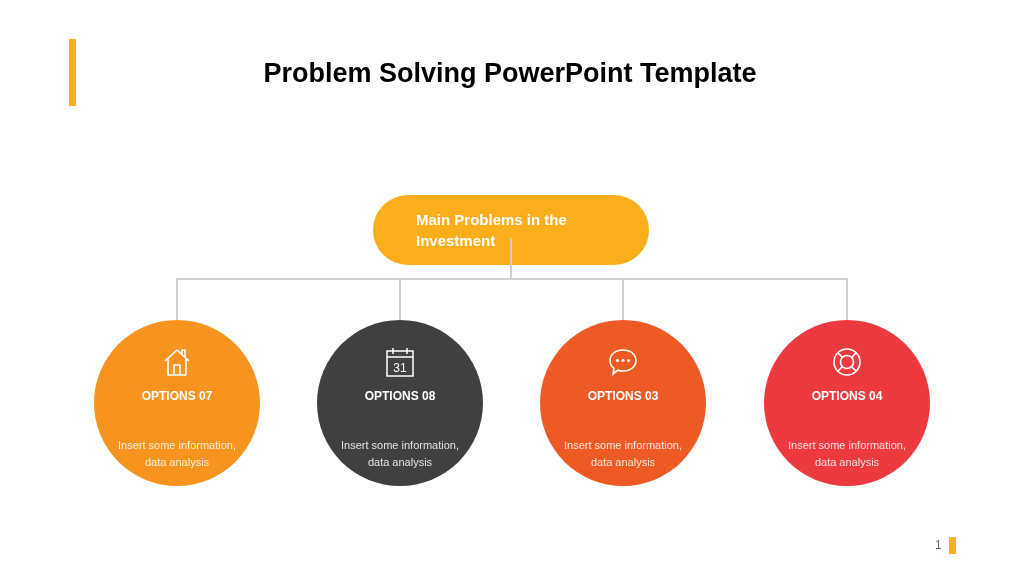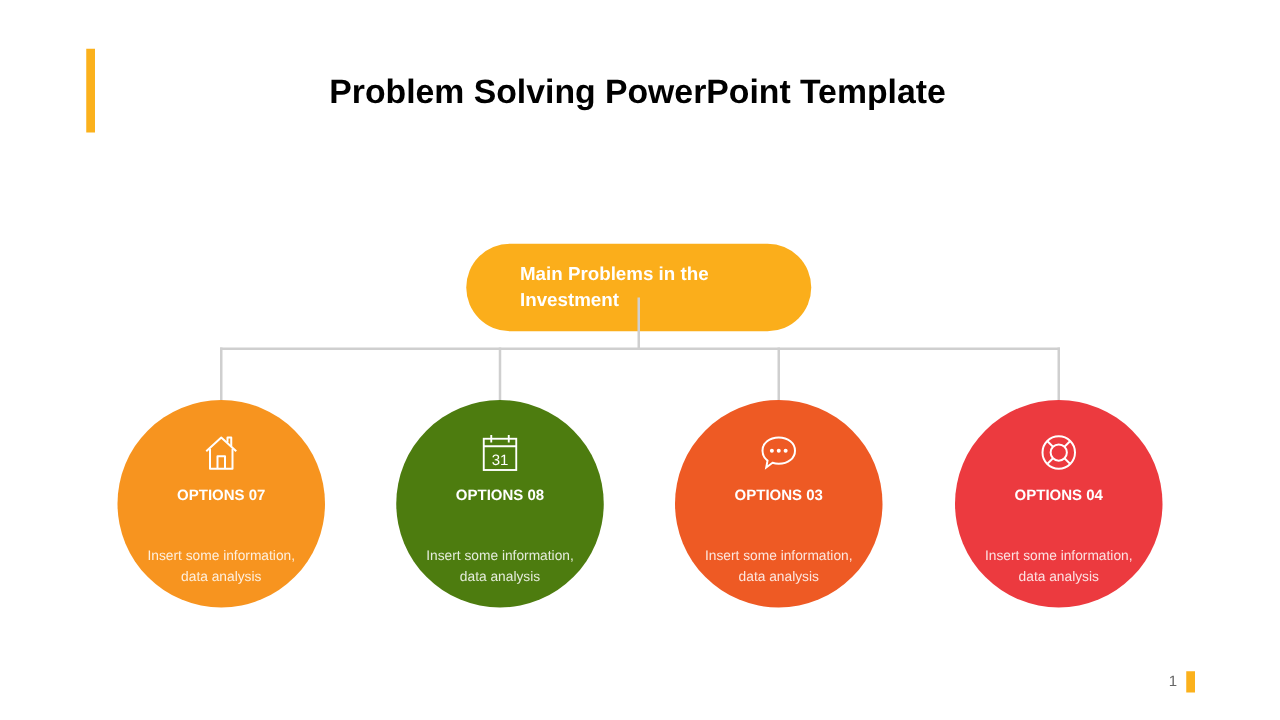--- a/index.html
+++ b/index.html
@@ -74,21 +74,21 @@
       <path d="M12 29 V19 H18 V29"></path>
     </svg>
   </div>
   <div class="label">OPTIONS 07</div>
   <div class="desc">
     <div>Insert some information,</div>
     <div>data  analysis</div>
   </div>
 </div>
 
-<div class="circle" style="left:317px; top:320px; background:#4d7c0f;">
+<div class="circle" style="left:317px; top:320px; background:#404040;">
   <div class="icon">
     <svg width="30" height="32" viewBox="0 0 30 32" fill="none" stroke="#fff" stroke-width="1.5">
       <rect x="2" y="5" width="26" height="25"></rect>
       <line x1="2" y1="11" x2="28" y2="11"></line>
       <line x1="8" y1="2" x2="8" y2="8"></line>
       <line x1="22" y1="2" x2="22" y2="8"></line>
       <text x="15" y="26" text-anchor="middle" fill="#fff" stroke="none" font-size="12" font-family="Liberation Sans, sans-serif">31</text>
     </svg>
   </div>
   <div class="label">OPTIONS 08</div>

